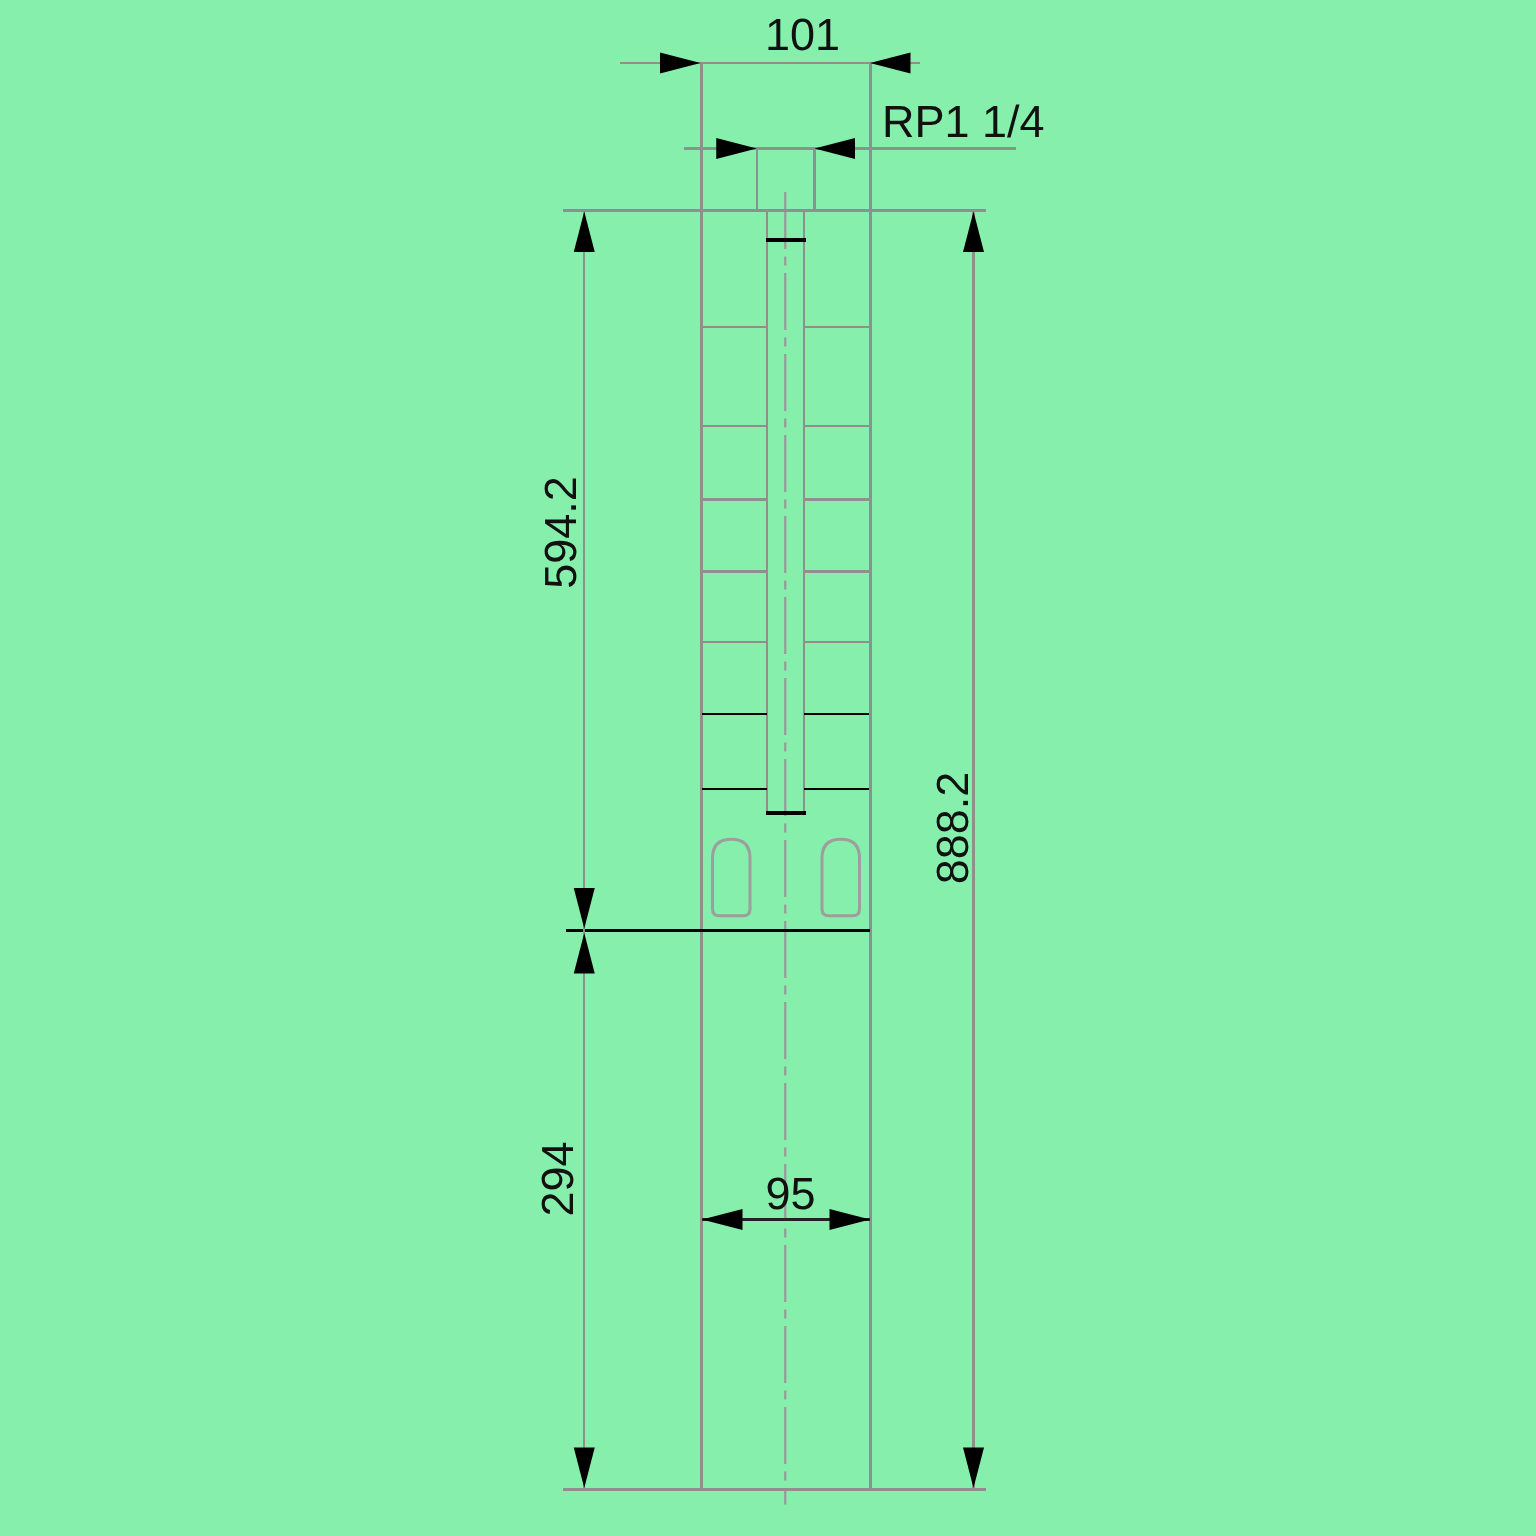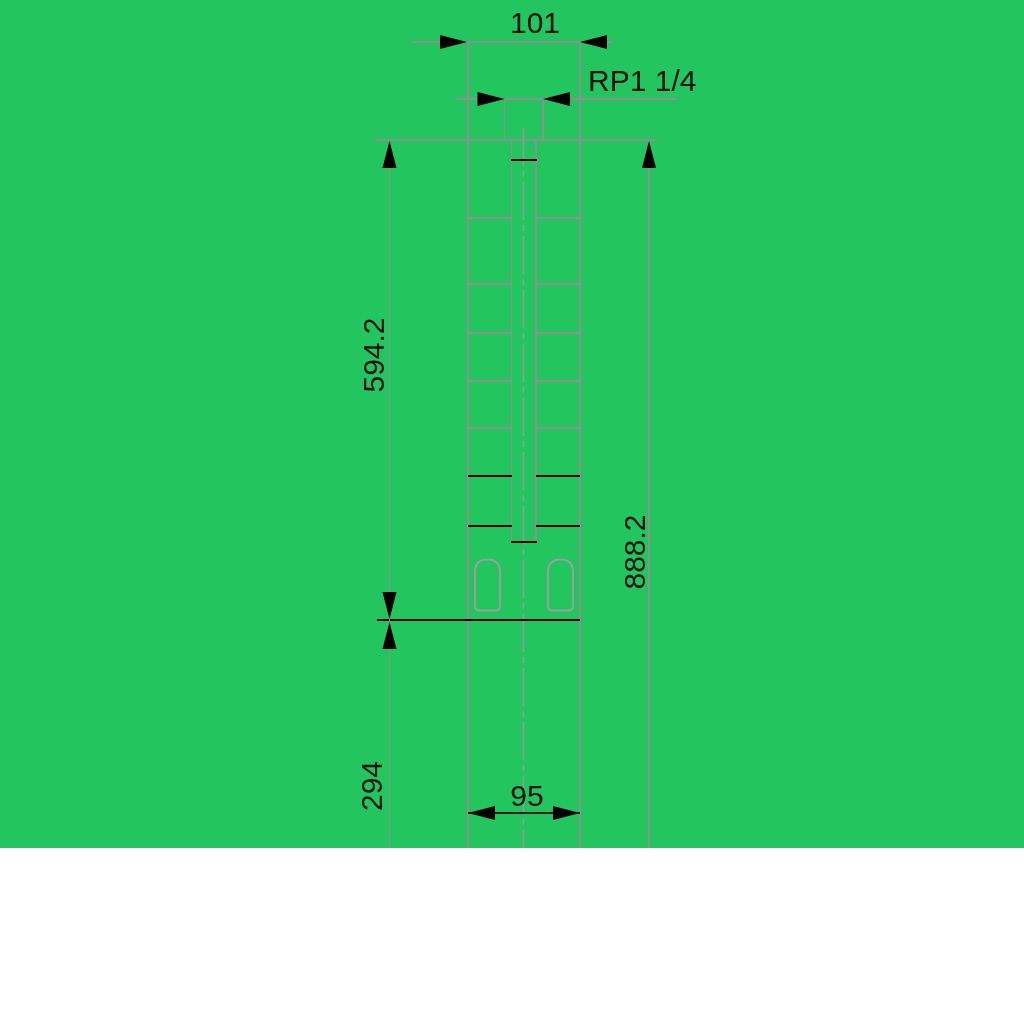--- a/index.html
+++ b/index.html
@@ -4,22 +4,22 @@
 <style>
   html, body {
     margin: 0;
     padding: 0;
     background: #ffffff;
     font-family: "Liberation Sans", sans-serif;
   }
   #canvas {
     position: relative;
     width: 1024px;
-    height: 848px;
-    background: #22c55e;
+    height: 1024px;
+    background: #86efac;
     overflow: hidden;
   }
   svg { display: block; }
   text {
     font-family: "Liberation Sans", sans-serif;
     font-size: 30px;
     fill: #111111;
   }
 </style>
 </head>

